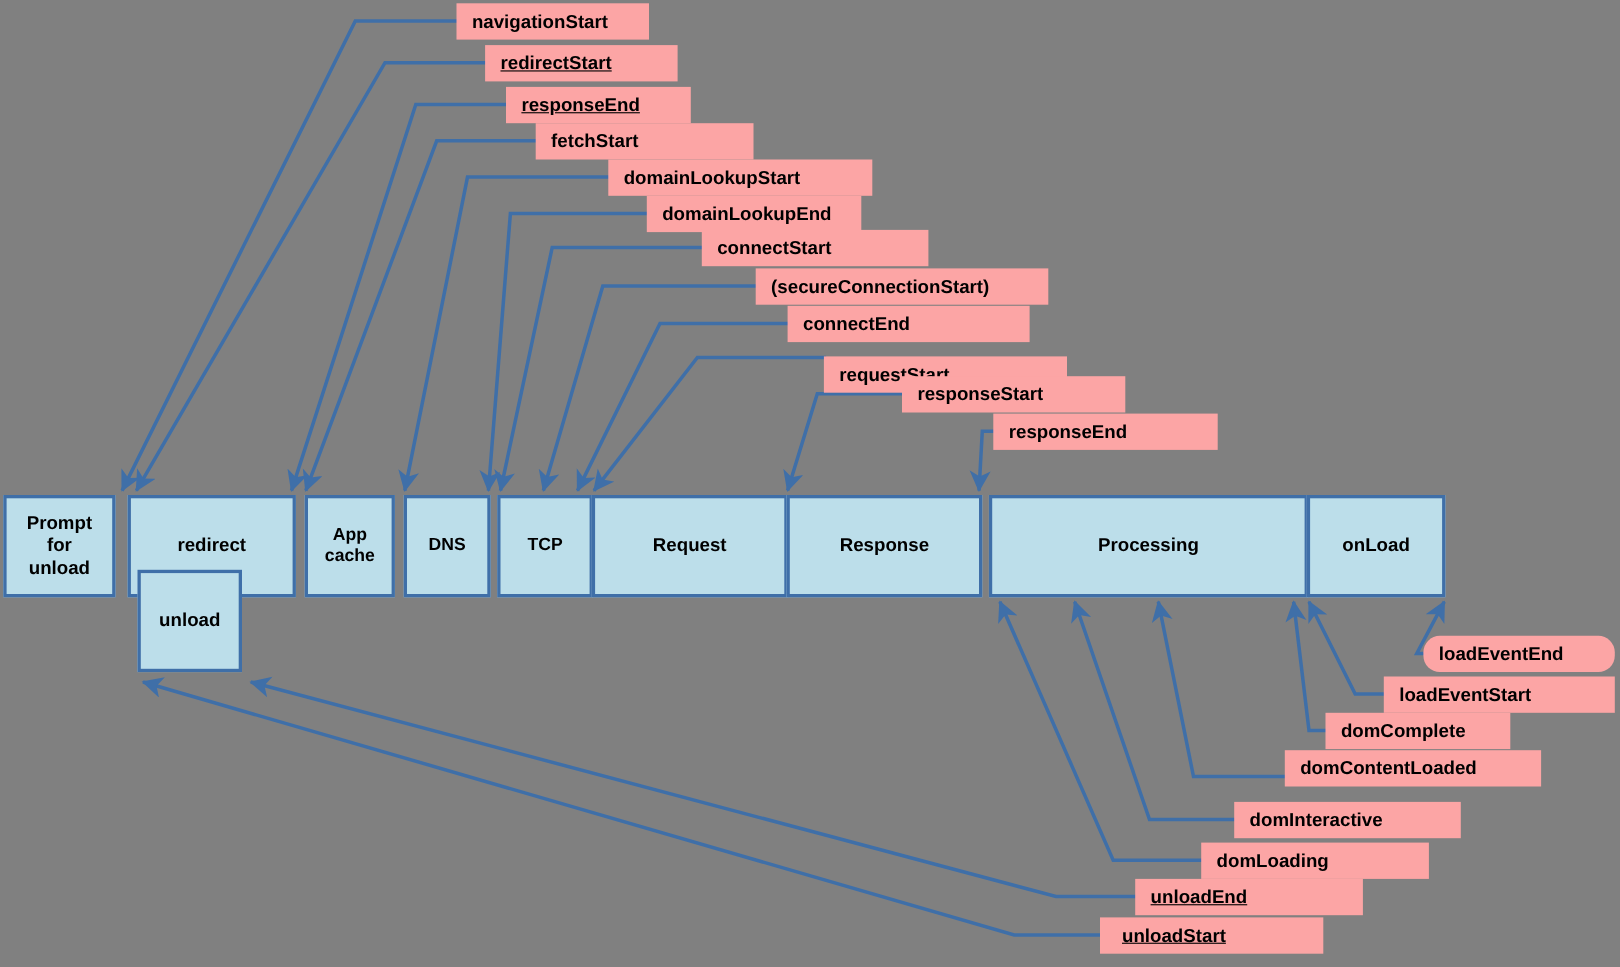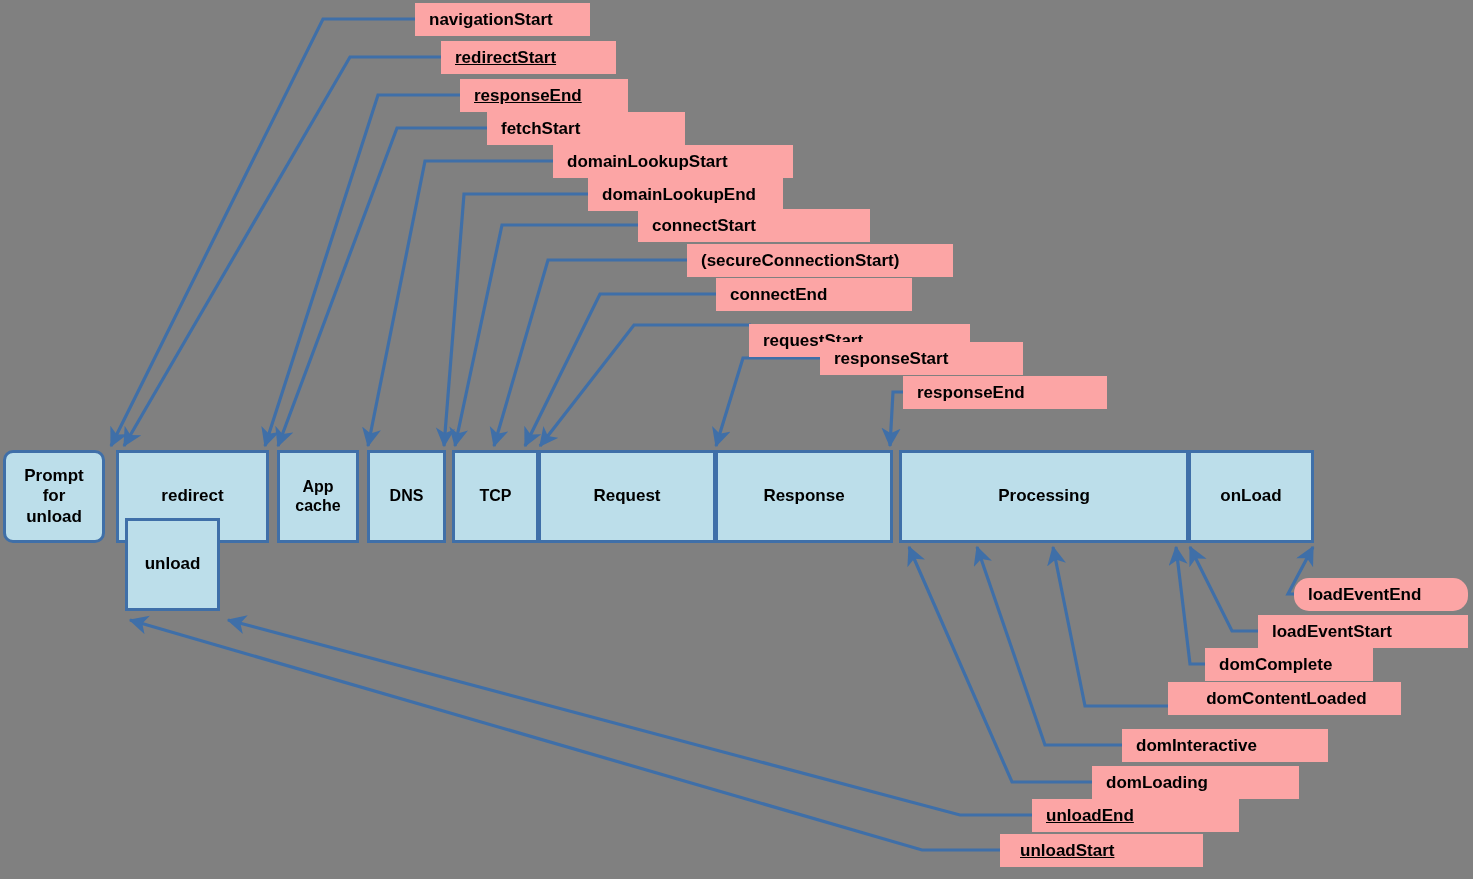--- a/index.html
+++ b/index.html
@@ -85,21 +85,21 @@
         <polyline points="1207,664 1190,664 1176,547" marker-end="url(#arrowhead)"></polyline>
         <polyline points="1170,706 1085,706 1053,547" marker-end="url(#arrowhead)"></polyline>
         <polyline points="1124,745 1045,745 977,547" marker-end="url(#arrowhead)"></polyline>
         <polyline points="1094,782 1012,782 909,547" marker-end="url(#arrowhead)"></polyline>
         <polyline points="1034,815 960,815 228,620" marker-end="url(#arrowhead)"></polyline>
         <polyline points="1002,850 922,850 130,620" marker-end="url(#arrowhead)"></polyline>
       </g>
   </svg>
 
   <div id="phase-layer">
-      <div class="phase" style="left: 3px; top: 450px; width: 102px; height: 93px; border-radius: 10px;">
+      <div class="phase" style="left: 3px; top: 450px; width: 102px; height: 93px;">
         <span class="phase-label">Prompt
 for
 unload</span>
       </div>
       <div class="phase" style="left: 116px; top: 450px; width: 153px; height: 93px;">
         <span class="phase-label">redirect</span>
       </div>
       <div class="phase" style="left: 125px; top: 518px; width: 95px; height: 93px;">
         <span class="phase-label">unload</span>
       </div>
@@ -138,27 +138,27 @@
       </div>
       <div class="tag" style="left: 487px; top: 112px; width: 198px;">
         <span class="txt">fetchStart</span>
       </div>
       <div class="tag" style="left: 553px; top: 145px; width: 240px;">
         <span class="txt">domainLookupStart</span>
       </div>
       <div class="tag" style="left: 588px; top: 178px; width: 195px;">
         <span class="txt">domainLookupEnd</span>
       </div>
-      <div class="tag" style="left: 638px; top: 209px; width: 232px;">
+      <div class="tag" style="left: 638px; top: 209px; width: 206px;">
         <span class="txt">connectStart</span>
       </div>
       <div class="tag" style="left: 687px; top: 244px; width: 266px;">
         <span class="txt">(secureConnectionStart)</span>
       </div>
-      <div class="tag" style="left: 716px; top: 278px; width: 196px;">
+      <div class="tag" style="left: 716px; top: 278px; width: 220px;">
         <span class="txt">connectEnd</span>
       </div>
       <div class="tag" style="left: 749px; top: 324px; width: 221px;">
         <span class="txt">requestStart</span>
       </div>
       <div class="tag" style="left: 820px; top: 342px; width: 203px;">
         <span class="txt">responseStart</span>
       </div>
       <div class="tag" style="left: 903px; top: 376px; width: 204px;">
         <span class="txt">responseEnd</span>
@@ -167,21 +167,21 @@
   <div id="bottom-tag-layer">
       <div class="tag" style="left: 1294px; top: 578px; width: 174px; border-radius: 15px;">
         <span class="txt">loadEventEnd</span>
       </div>
       <div class="tag" style="left: 1258px; top: 615px; width: 210px;">
         <span class="txt">loadEventStart</span>
       </div>
       <div class="tag" style="left: 1205px; top: 648px; width: 168px;">
         <span class="txt">domComplete</span>
       </div>
-      <div class="tag" style="left: 1168px; top: 682px; width: 233px; justify-content: center;">
+      <div class="tag" style="left: 1168px; top: 682px; width: 233px;">
         <span class="txt">domContentLoaded</span>
       </div>
       <div class="tag" style="left: 1122px; top: 729px; width: 206px;">
         <span class="txt">domInteractive</span>
       </div>
       <div class="tag" style="left: 1092px; top: 766px; width: 207px;">
         <span class="txt">domLoading</span>
       </div>
       <div class="tag underline" style="left: 1032px; top: 799px; width: 207px;">
         <span class="txt">unloadEnd</span>

